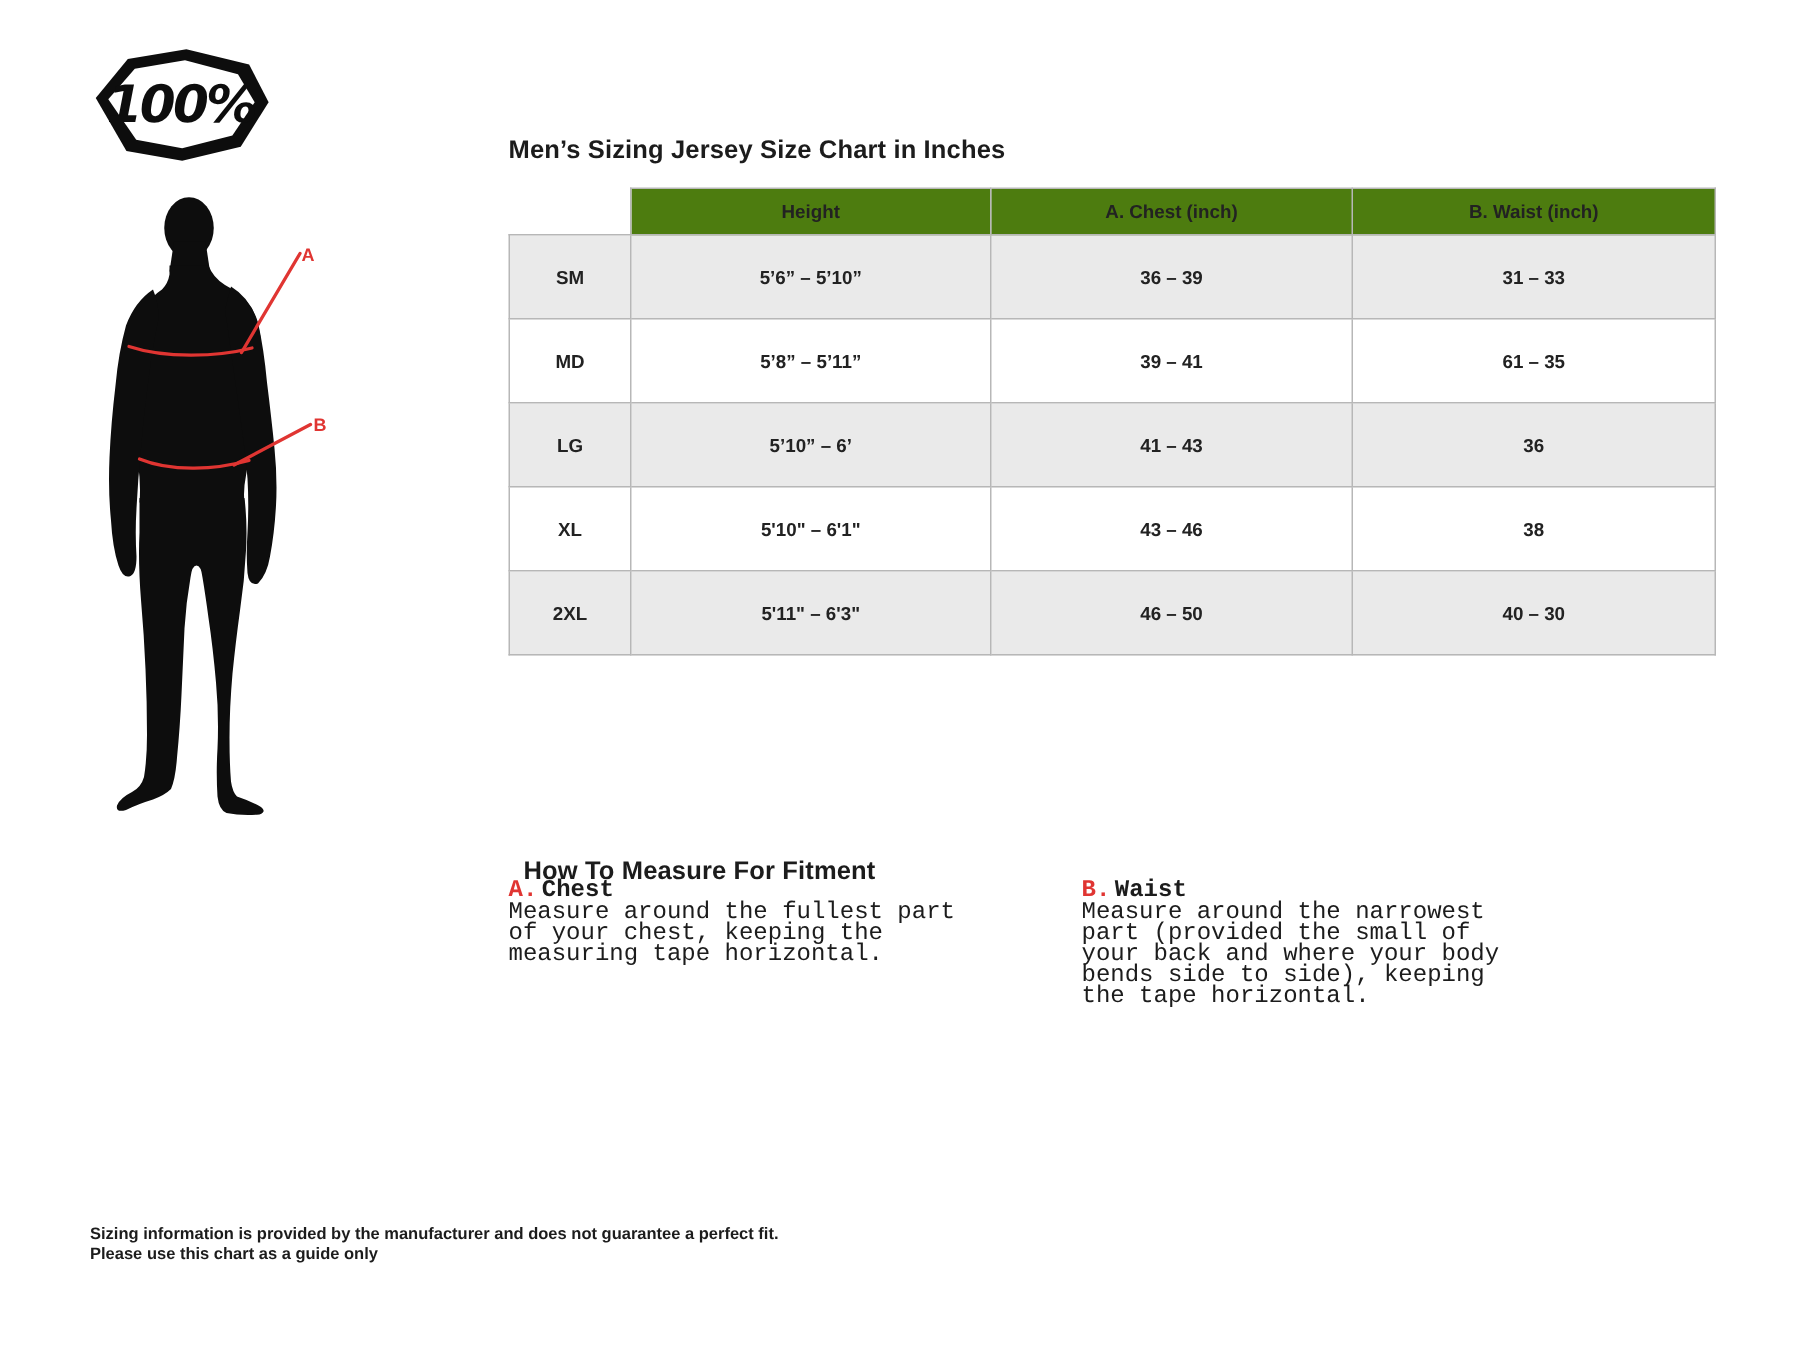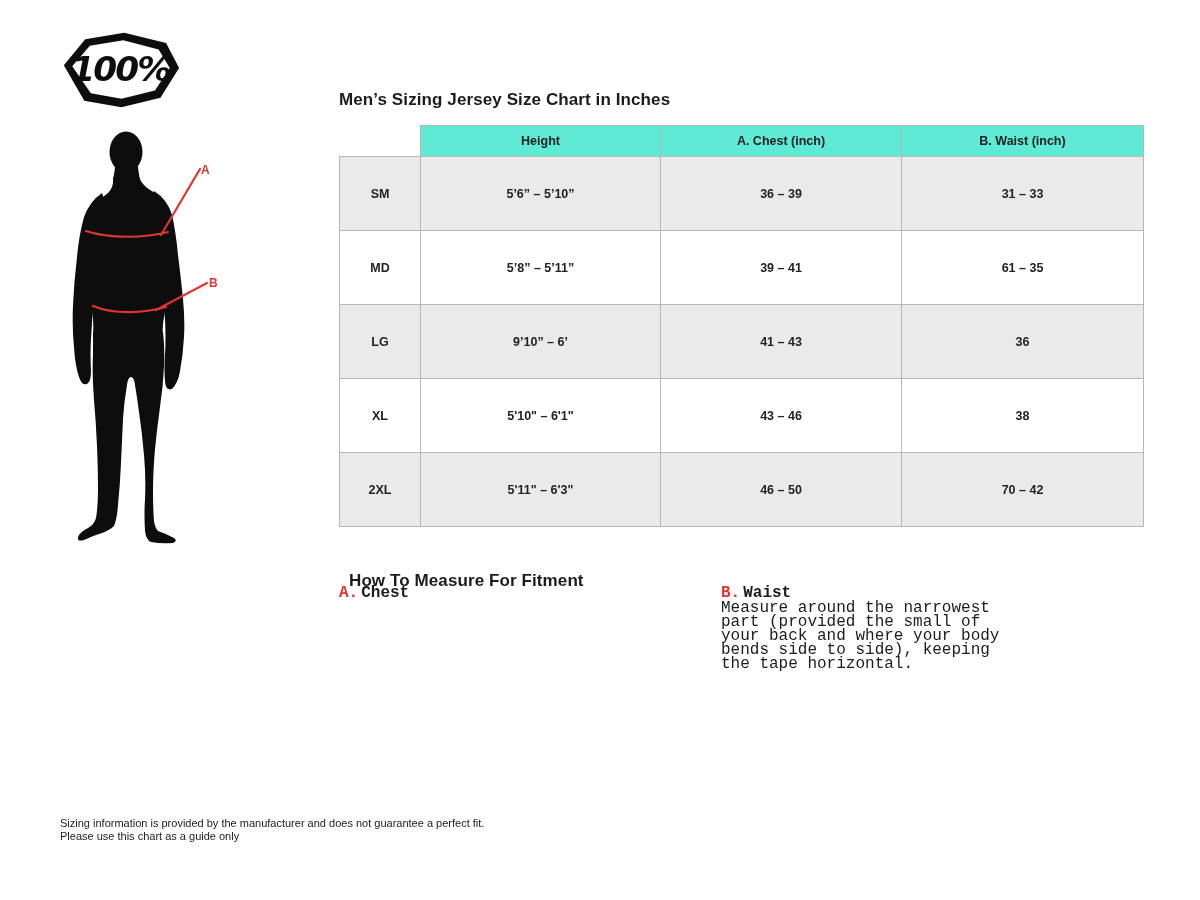--- a/index.html
+++ b/index.html
@@ -24,36 +24,36 @@
   .measure-label{font-size:12px;font-weight:bold;font-family:"Liberation Sans",sans-serif;}
 
   
   table.size-table{
     left:339px;top:125px;width:804px;border-collapse:collapse;table-layout:fixed;
   }
   .size-table th,.size-table td{
     border:1px solid #b7b7b7;font-size:12.5px;font-weight:bold;color:#222;
     text-align:center;vertical-align:middle;padding:0;
   }
-  .size-table thead th{background:#5eead4;height:30px;}
+  .size-table thead th{background:#4d7c0f;height:30px;}
   .size-table thead th.corner{border:none;background:transparent;}
-  .size-table tbody tr{height:74px;background:#ffffff;}
+  .size-table tbody tr{height:56px;background:#ffffff;}
   .size-table tbody tr.shaded{background:#eaeaea;}
   .col-size{width:81px;} .col-height{width:240px;} .col-chest{width:241px;} .col-waist{width:242px;}
 
   
   .measure-block{top:586px;font-size:16px;line-height:14px;font-family:Liberation Mono, monospace;}
   .measure-a{left:339px;width:302px;}
   .measure-b{left:721px;width:306px;}
   .measure-title{font-weight:bold;}
   .measure-key{margin-right:3px;}
   .measure-text{margin:1px 0 0 0;}
 
   
-  .footer{left:60px;top:817px;font-size:11px;font-weight:normal;line-height:12.5px;}
+  .footer{left:60px;top:817px;font-size:11px;font-weight:bold;line-height:12.5px;}
 </style>
 </head>
 <body>
 
 <div class="abs logo">
   <svg viewBox="0 0 135 85">
     <polygon points="6,38 29,10 71,3 116,14 130,41 110,73 68,83 28,76" fill="#0d0d0d"></polygon>
     <polygon points="15,39 34,17 70,11 108,21 120,41 104,65 68,74 35,68" fill="#ffffff"></polygon>
     <text x="67" y="55" text-anchor="middle" font-size="37" font-weight="bold" font-style="italic" font-family="&quot;DejaVu Sans&quot;, sans-serif" letter-spacing="-2" fill="#0d0d0d">100%</text>
   </svg>
@@ -116,45 +116,46 @@
       <td>31 – 33</td>
     </tr>
     <tr>
       <th>MD</th>
       <td>5’8” – 5’11”</td>
       <td>39 – 41</td>
       <td>61 – 35</td>
     </tr>
     <tr class="shaded">
       <th>LG</th>
-      <td>9’10” – 6’</td>
+      <td>5’10” – 6’</td>
       <td>41 – 43</td>
       <td>36</td>
     </tr>
     <tr>
       <th>XL</th>
       <td>5'10" – 6'1"</td>
       <td>43 – 46</td>
       <td>38</td>
     </tr>
     <tr class="shaded">
       <th>2XL</th>
       <td>5'11" – 6'3"</td>
       <td>46 – 50</td>
-      <td>70 – 42</td>
+      <td>40 – 30</td>
     </tr>
   </tbody>
 </table>
 
 <div class="abs howto-heading">How To Measure For Fitment</div>
 
 <div class="abs measure-block measure-a">
   <div class="measure-title">
     <span class="measure-key" style="color:#e03532">A.</span><span>Chest</span>
   </div>
+  <p class="measure-text">Measure around the fullest part of your chest, keeping the measuring tape horizontal.</p>
 </div>
 
 <div class="abs measure-block measure-b">
   <div class="measure-title">
     <span class="measure-key" style="color:#e03532">B.</span><span>Waist</span>
   </div>
   <p class="measure-text">Measure around the narrowest part (provided the small of your back and where your body bends side to side), keeping the tape horizontal.</p>
 </div>
 
 <div class="abs footer">

